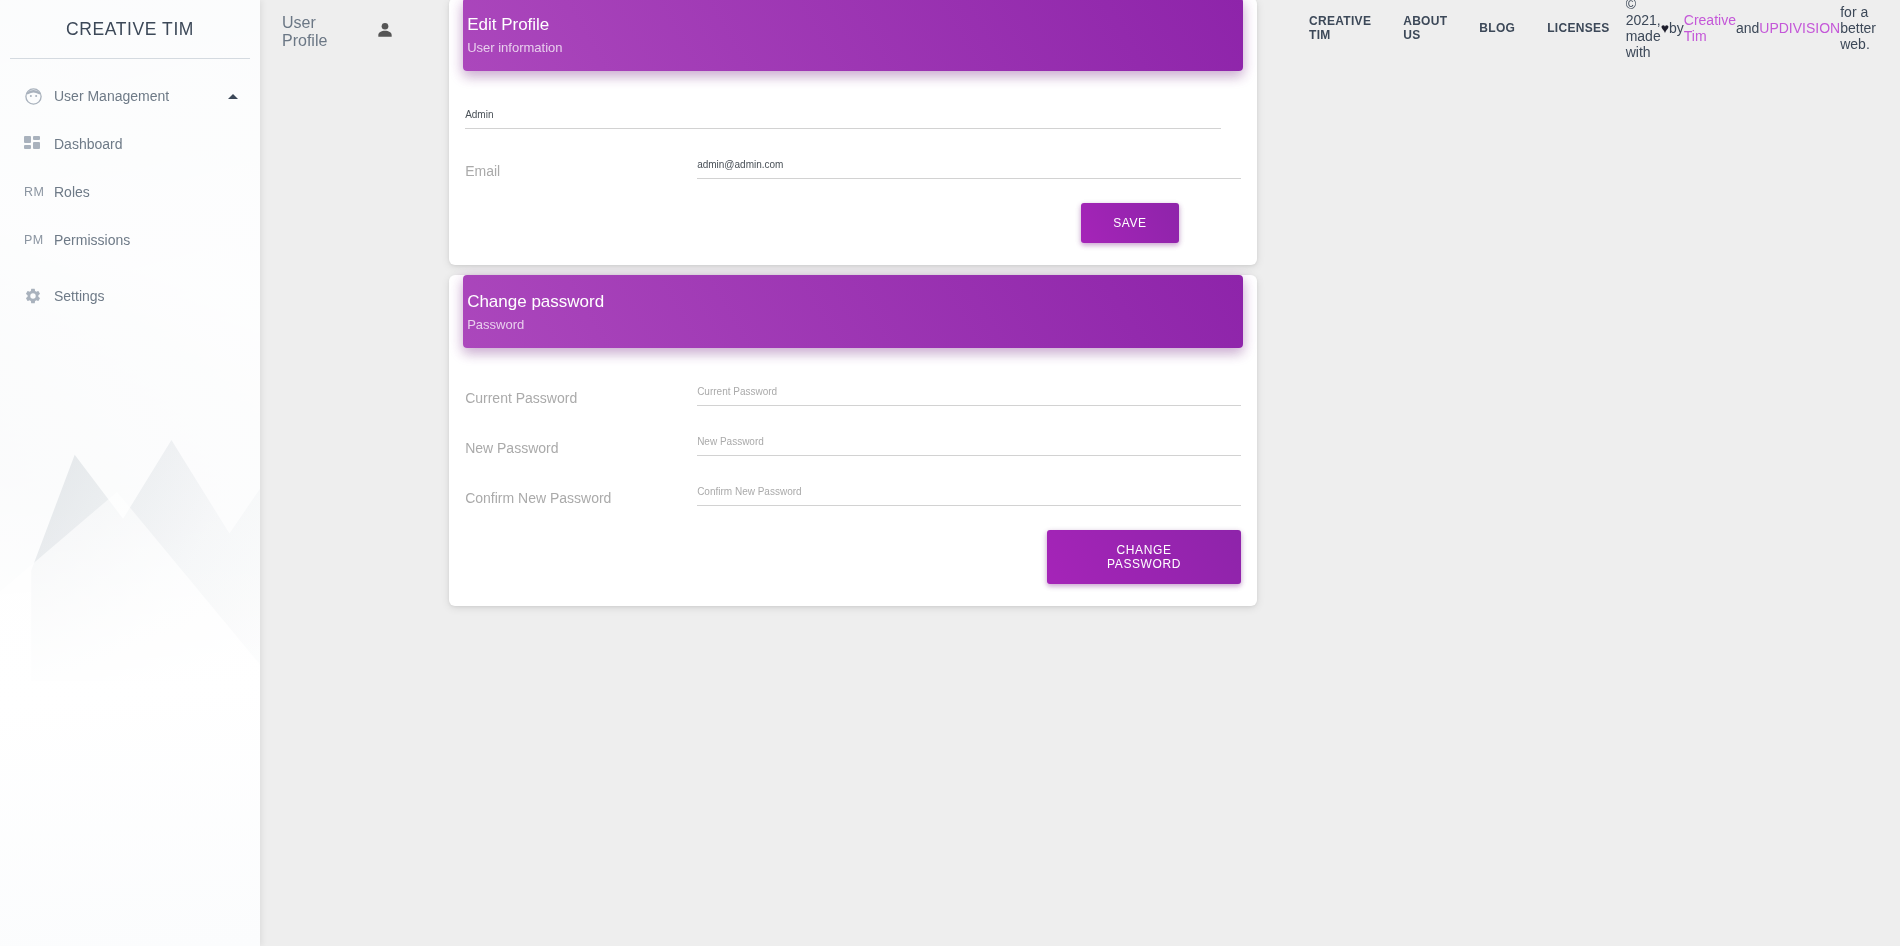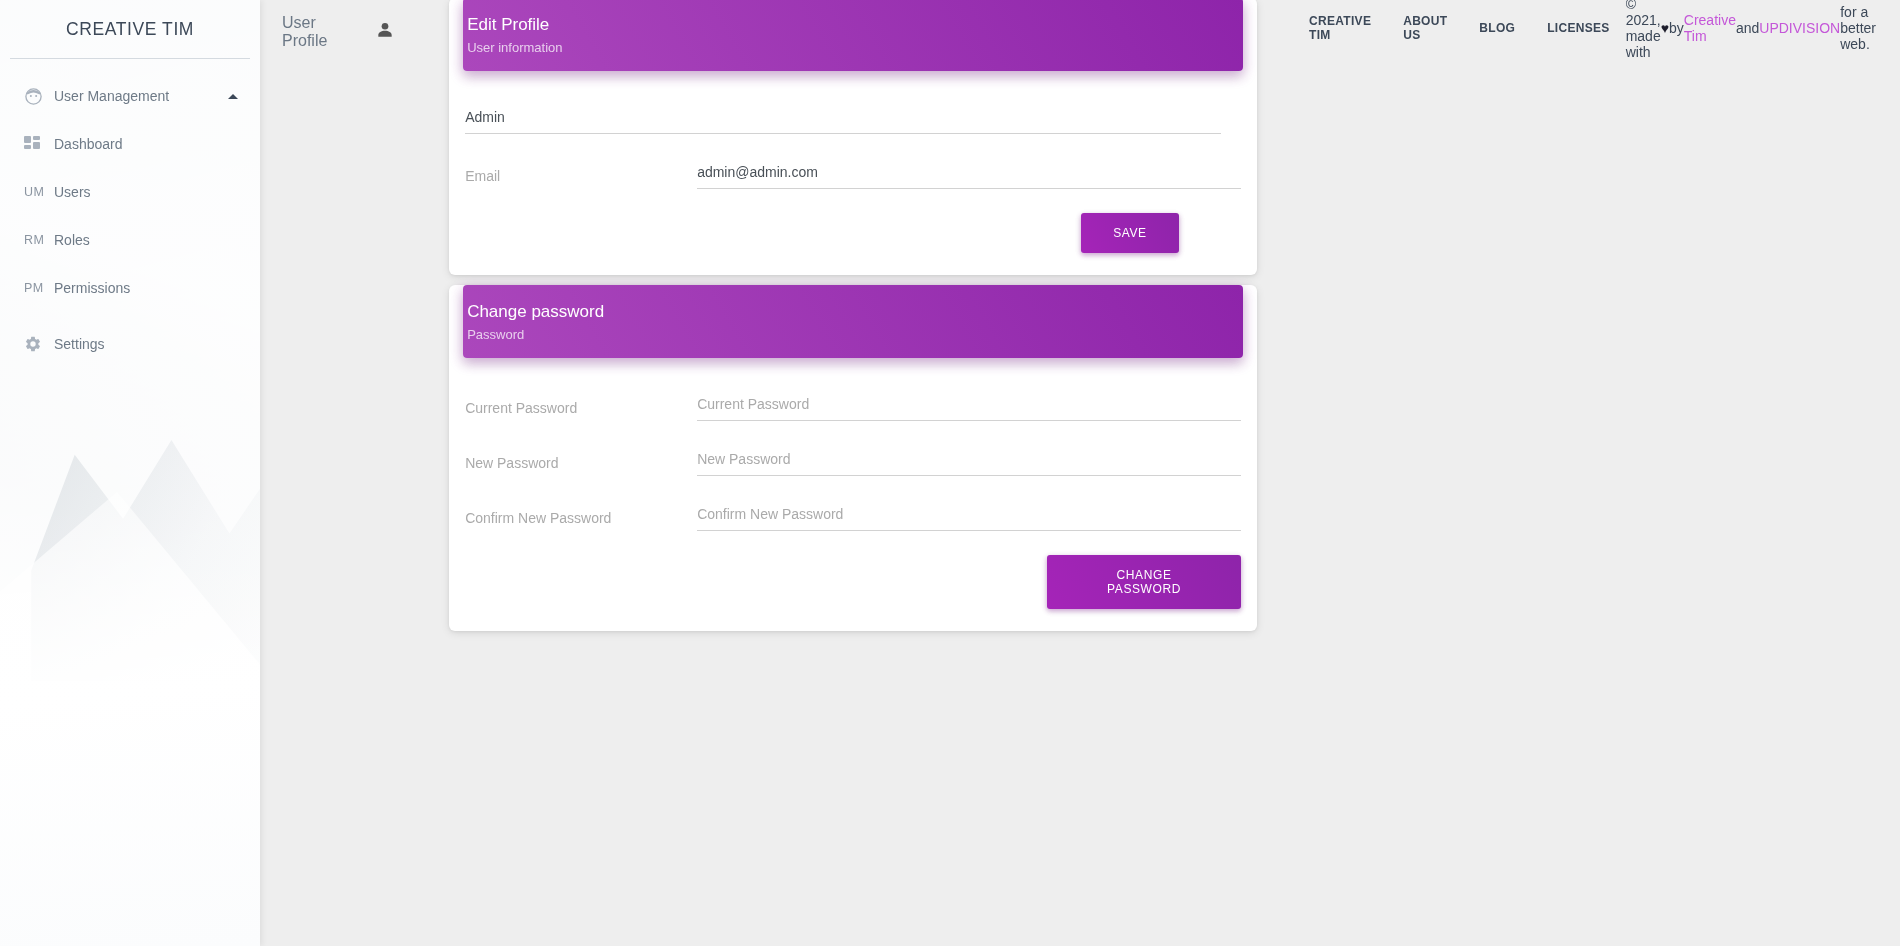--- a/index.html
+++ b/index.html
@@ -157,21 +157,21 @@
     padding-top: 16px;
     padding-left: 0;
   }
   .form-control-wrap { flex: 1 1 auto; max-width: 756px; }
   .form-control {
     width: 100%;
     border: none;
     border-bottom: 1px solid #d2d2d2;
     background: transparent;
     font-family: "Liberation Sans", sans-serif;
-    font-size: 14px;
+    font-size: 10px;
     color: #495057;
     padding: 12px 0 8px 0;
     outline: none;
   }
   .form-control::placeholder { color: #aaa; }
 
   .btn-row { display: flex; justify-content: flex-start; padding: 14px 0 0 0; }
   .btn {
     border: none;
     border-radius: 3px;
@@ -248,24 +248,20 @@
             <svg width="17" height="17" viewBox="0 0 17 17" fill="currentColor">
               <rect x="0" y="0" width="7" height="7" rx="1"></rect>
               <rect x="9" y="0" width="7" height="4" rx="1"></rect>
               <rect x="0" y="9" width="7" height="4" rx="1"></rect>
               <rect x="9" y="6" width="7" height="7" rx="1"></rect>
             </svg>
           </span>
           <span class="nav-label">Dashboard</span>
         </div>
 
-        <div class="nav-item nav-sub">
-          <span class="nav-abbr">UM</span>
-          <span class="nav-label">Users</span>
-        </div>
 
         <div class="nav-item nav-sub">
           <span class="nav-abbr">RM</span>
           <span class="nav-label">Roles</span>
         </div>
 
         <div class="nav-item nav-sub">
           <span class="nav-abbr">PM</span>
           <span class="nav-label">Permissions</span>
         </div>

